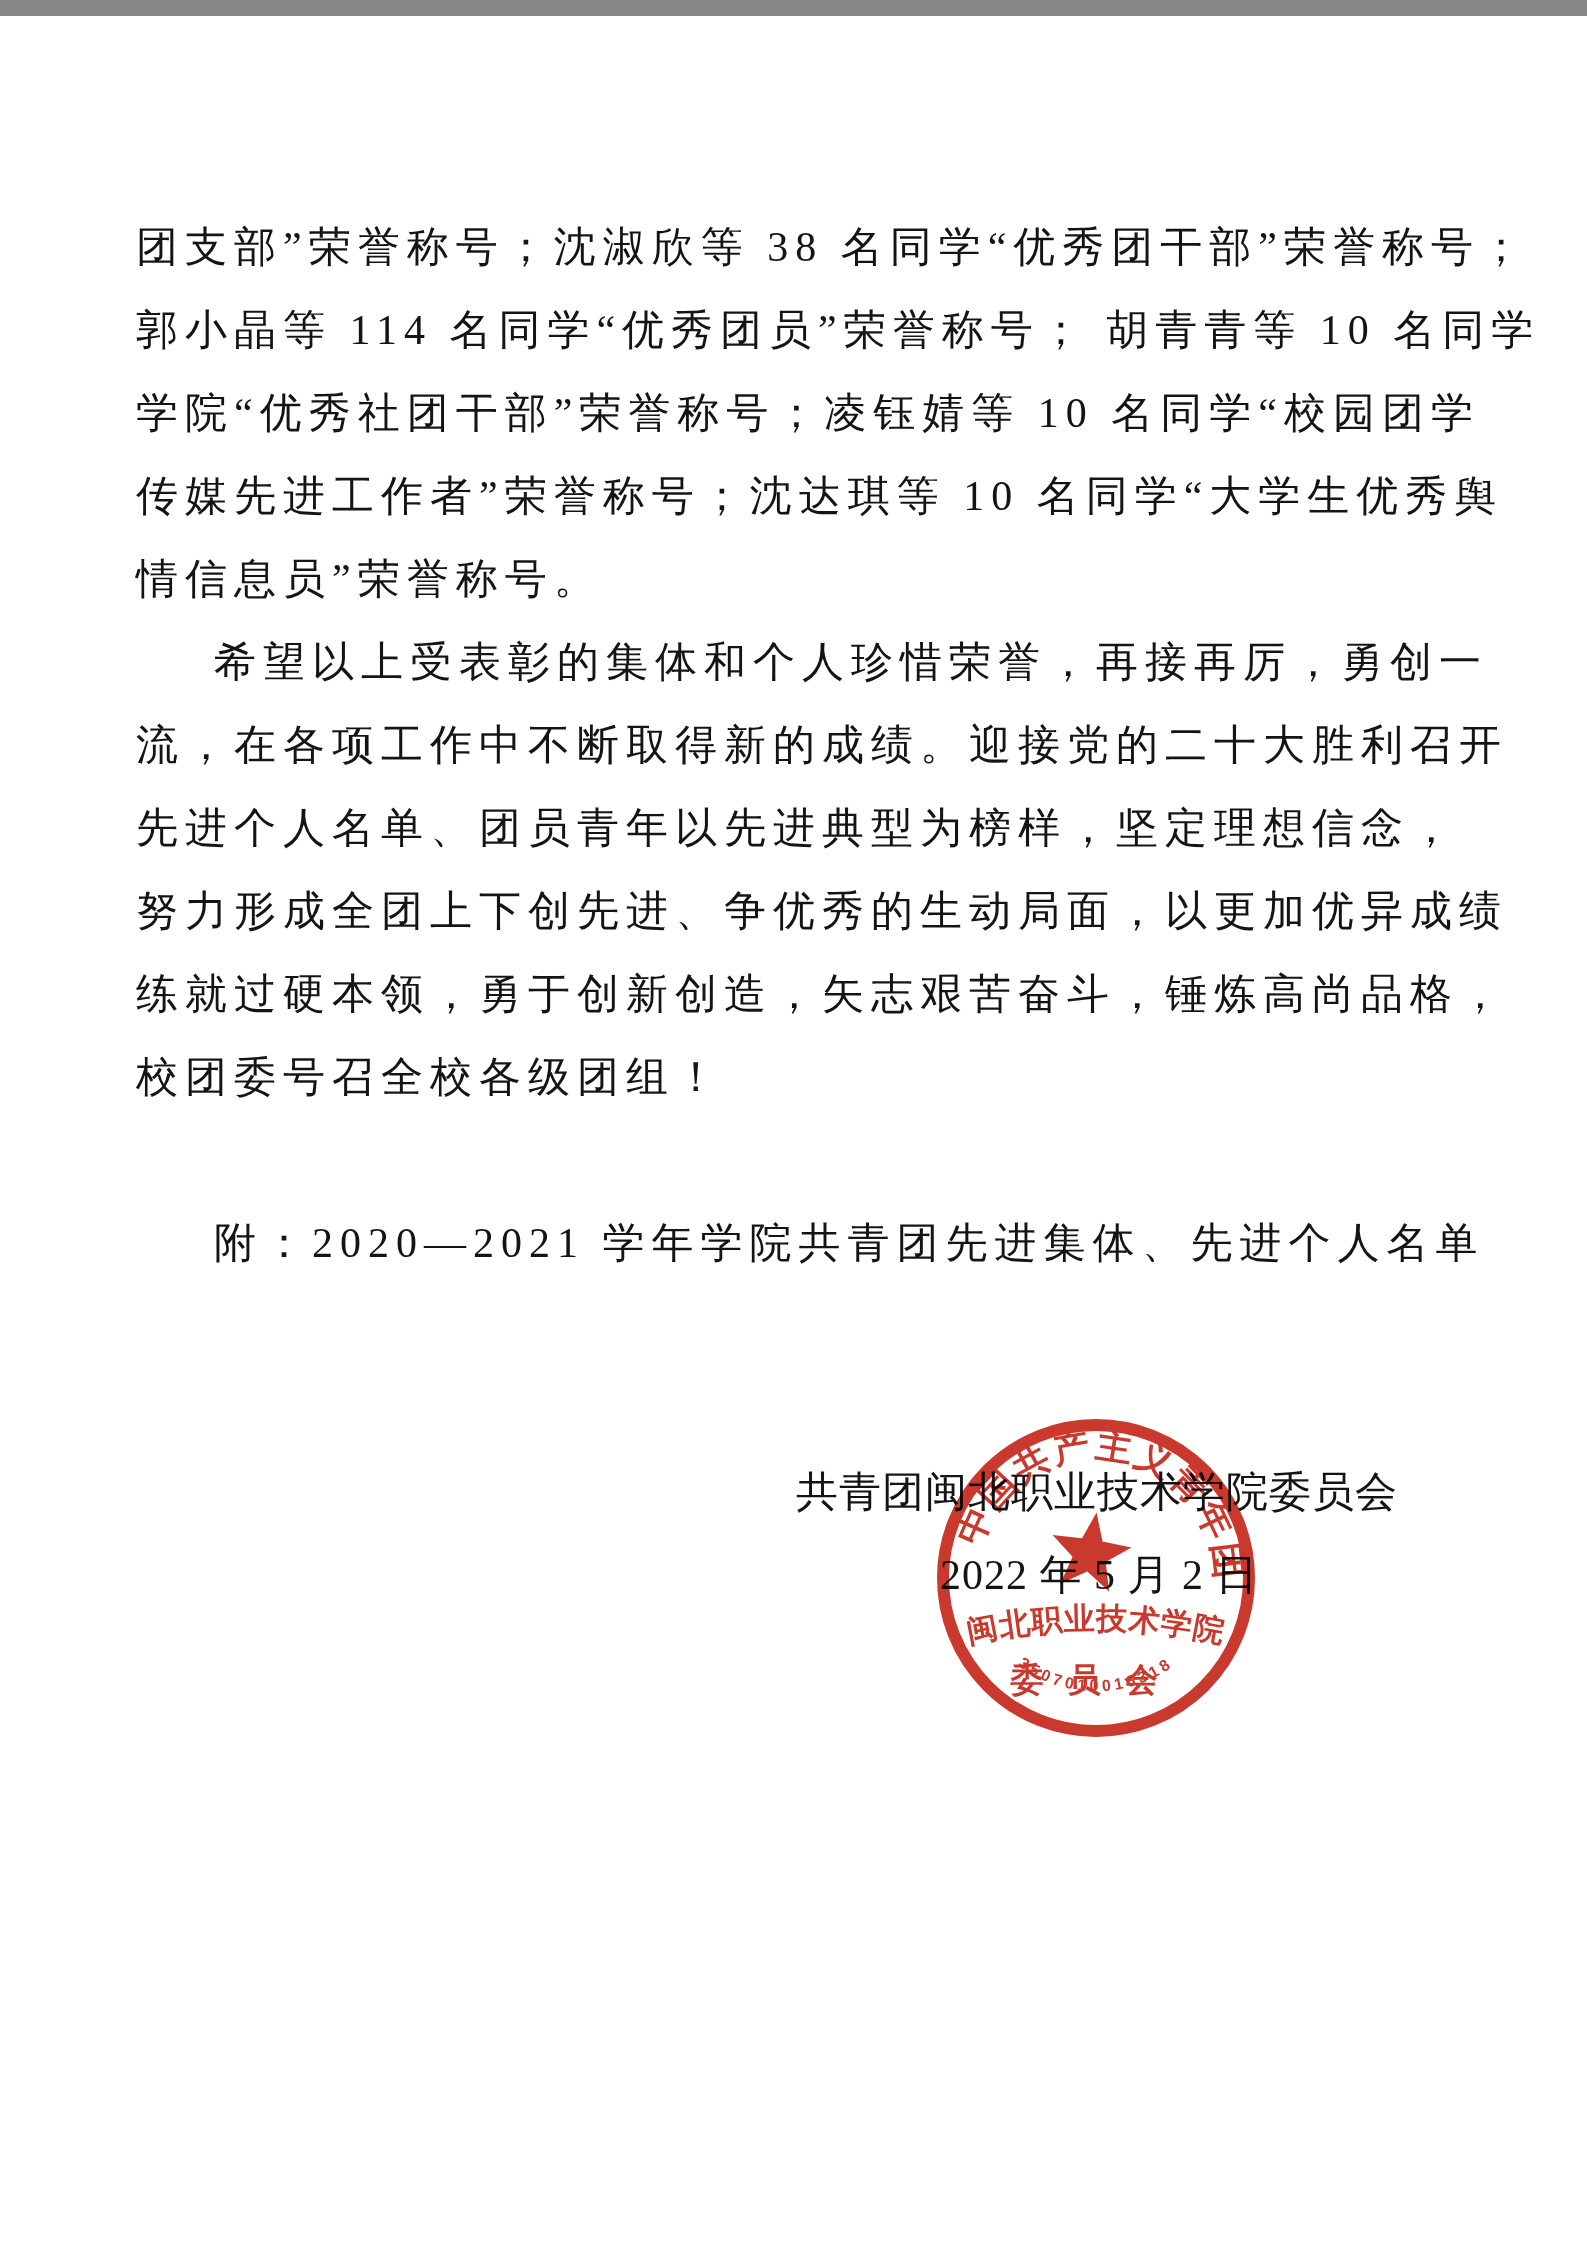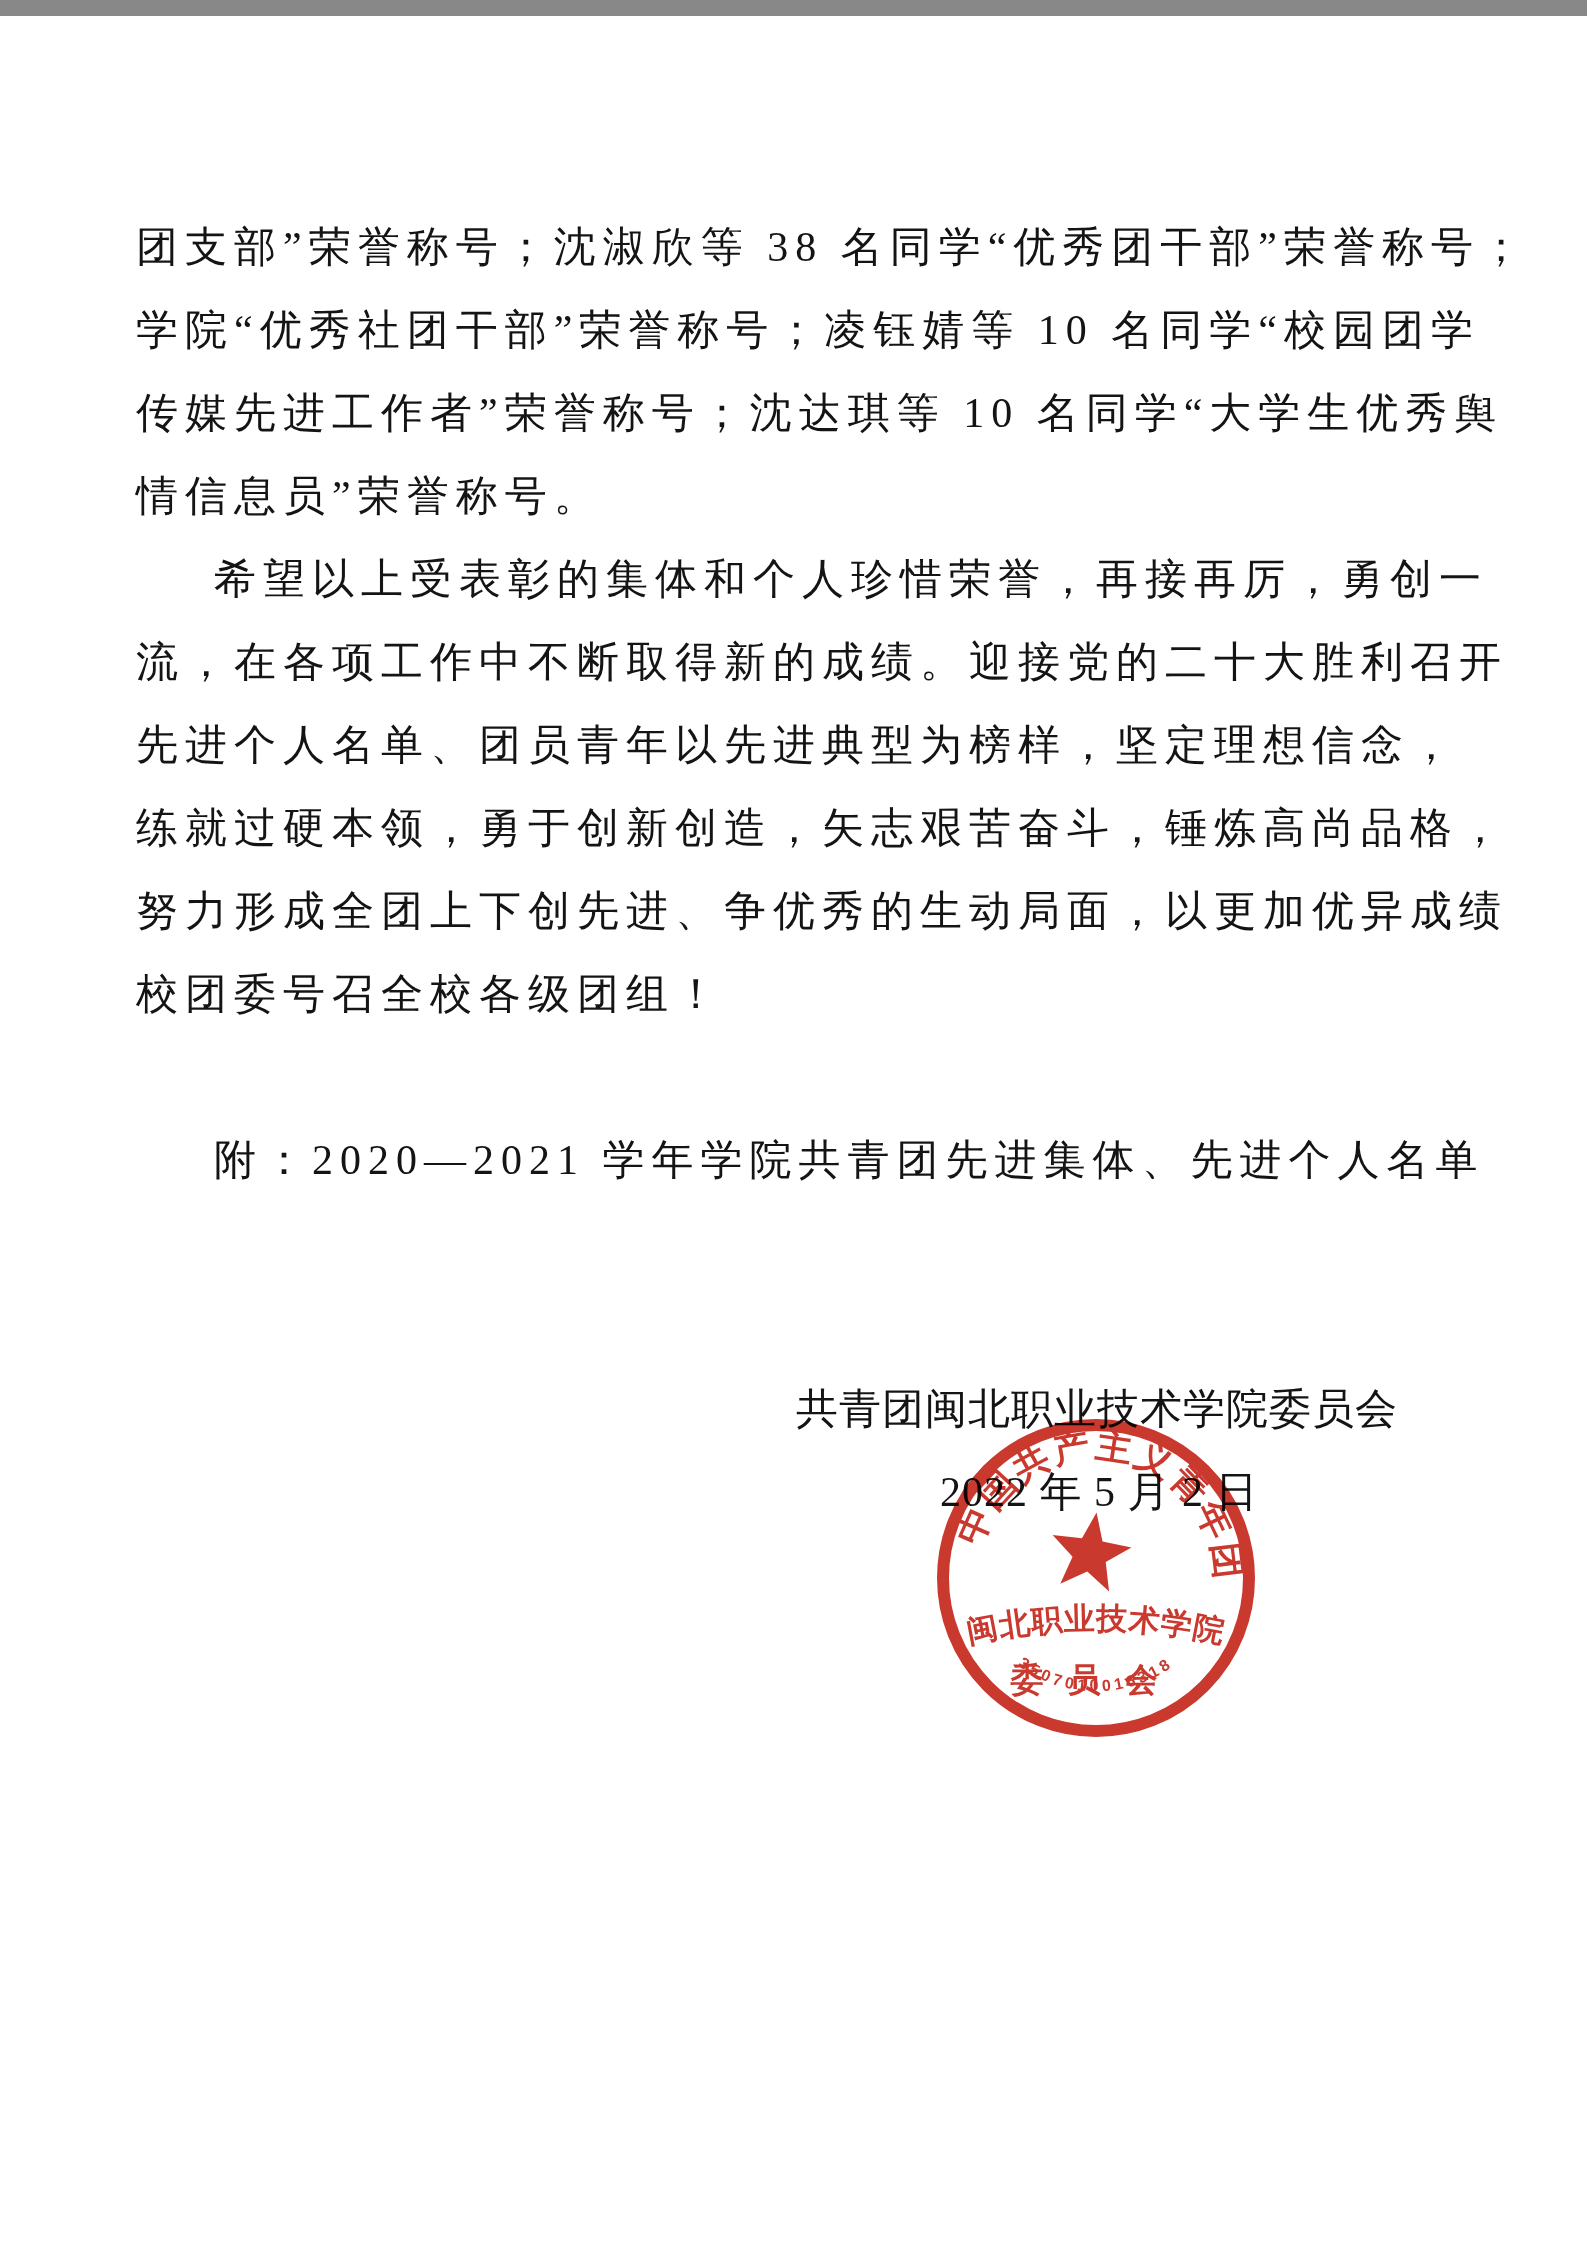--- a/index.html
+++ b/index.html
@@ -40,28 +40,29 @@
     font-weight:bold;
   }
 </style>
 </head>
 <body>
 
 <div class="page">
 
   <div class="textcol">
     <div class="line">团支部”荣誉称号；沈淑欣等 38 名同学“优秀团干部”荣誉称号；</div>
+    <div class="line">郭小晶等 114 名同学“优秀团员”荣誉称号； 胡青青等 10 名同学</div>
     <div class="line">学院“优秀社团干部”荣誉称号；凌钰婧等 10 名同学“校园团学</div>
     <div class="line">传媒先进工作者”荣誉称号；沈达琪等 10 名同学“大学生优秀舆</div>
     <div class="line">情信息员”荣誉称号。</div>
     <div class="line indent">希望以上受表彰的集体和个人珍惜荣誉，再接再厉，勇创一</div>
     <div class="line">流，在各项工作中不断取得新的成绩。迎接党的二十大胜利召开</div>
     <div class="line">先进个人名单、团员青年以先进典型为榜样，坚定理想信念，</div>
+    <div class="line">努力形成全团上下创先进、争优秀的生动局面，以更加优异成绩</div>
     <div class="line">练就过硬本领，勇于创新创造，矢志艰苦奋斗，锤炼高尚品格，</div>
-    <div class="line">努力形成全团上下创先进、争优秀的生动局面，以更加优异成绩</div>
     <div class="line">校团委号召全校各级团组！</div>
     <div class="blank"></div>
     <div class="line indent">附：2020—2021 学年学院共青团先进集体、先进个人名单</div>
     <div class="blank"></div>
     <div class="blank"></div>
     <div class="line sig-line">共青团闽北职业技术学院委员会</div>
     <div class="line date-line">2022 年 5 月 2 日</div>
   </div>
 
   <svg class="seal" viewBox="0 0 334 334">

